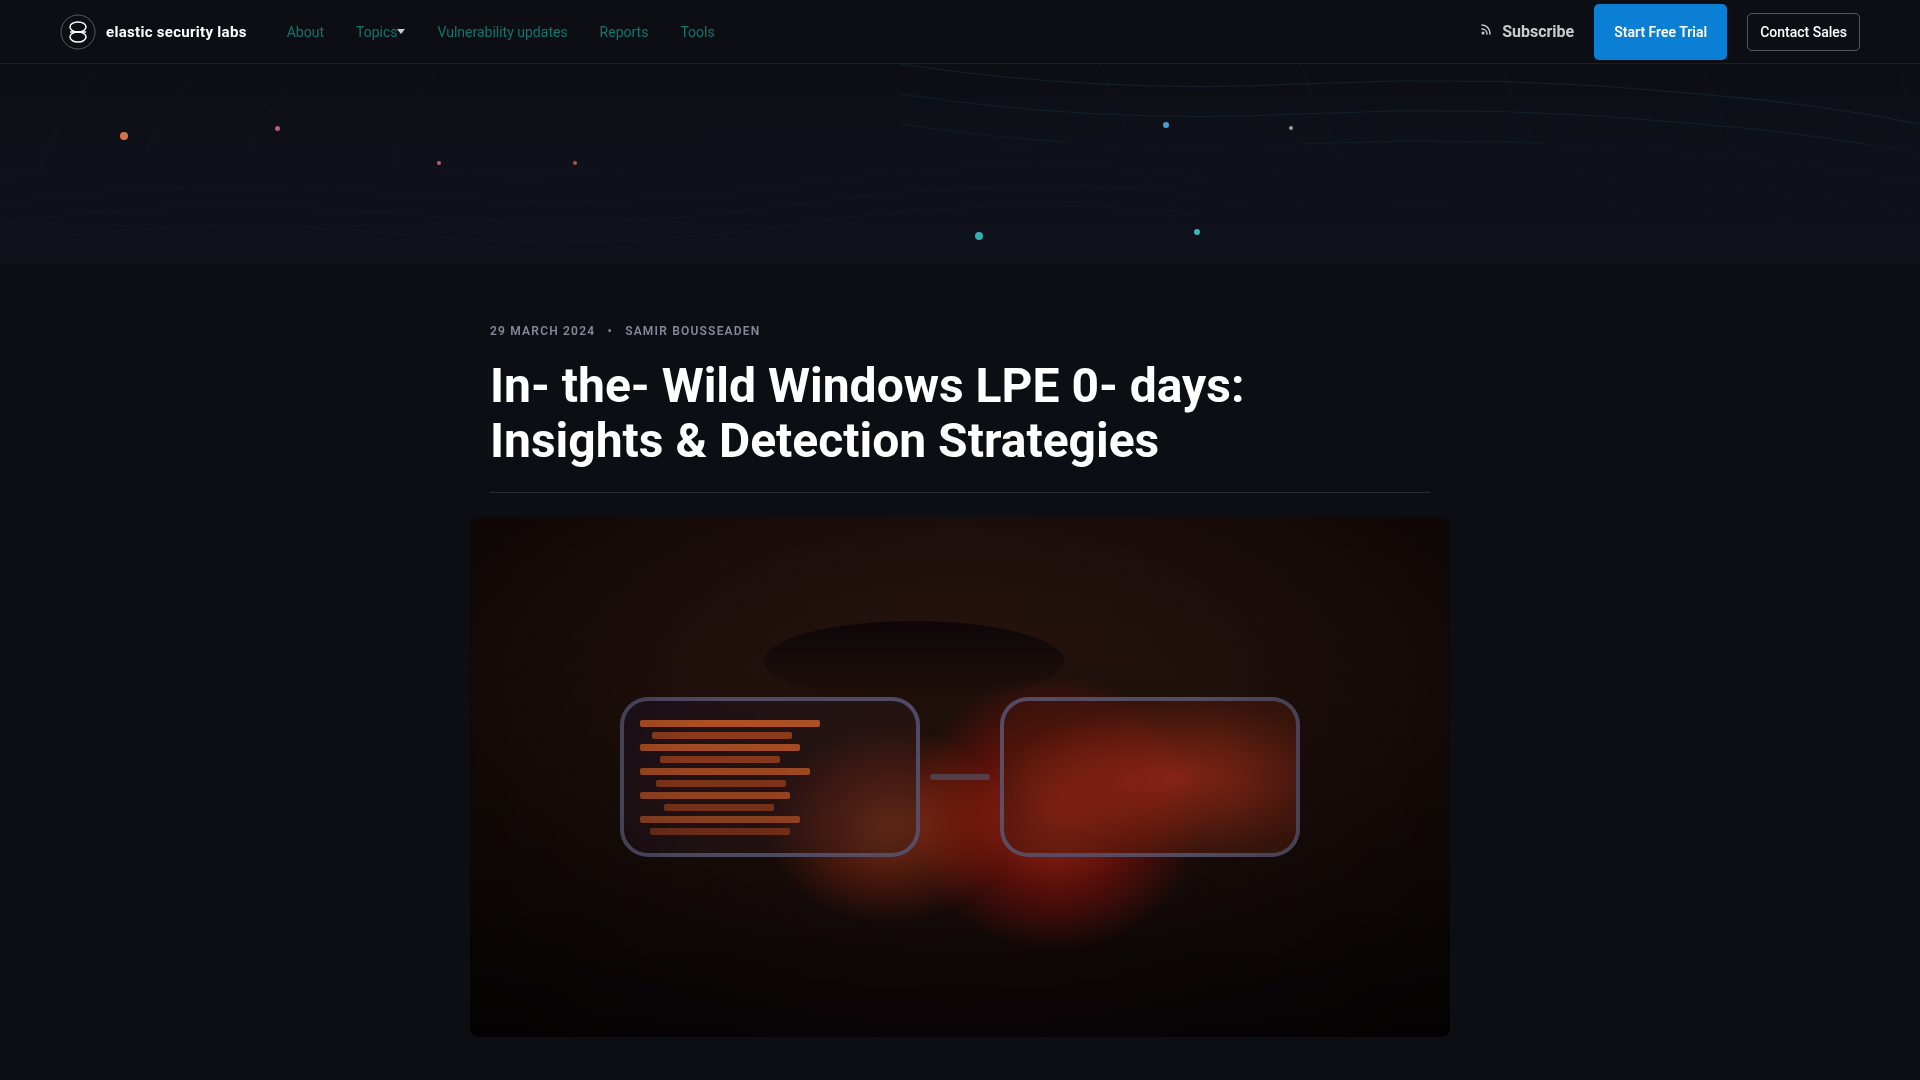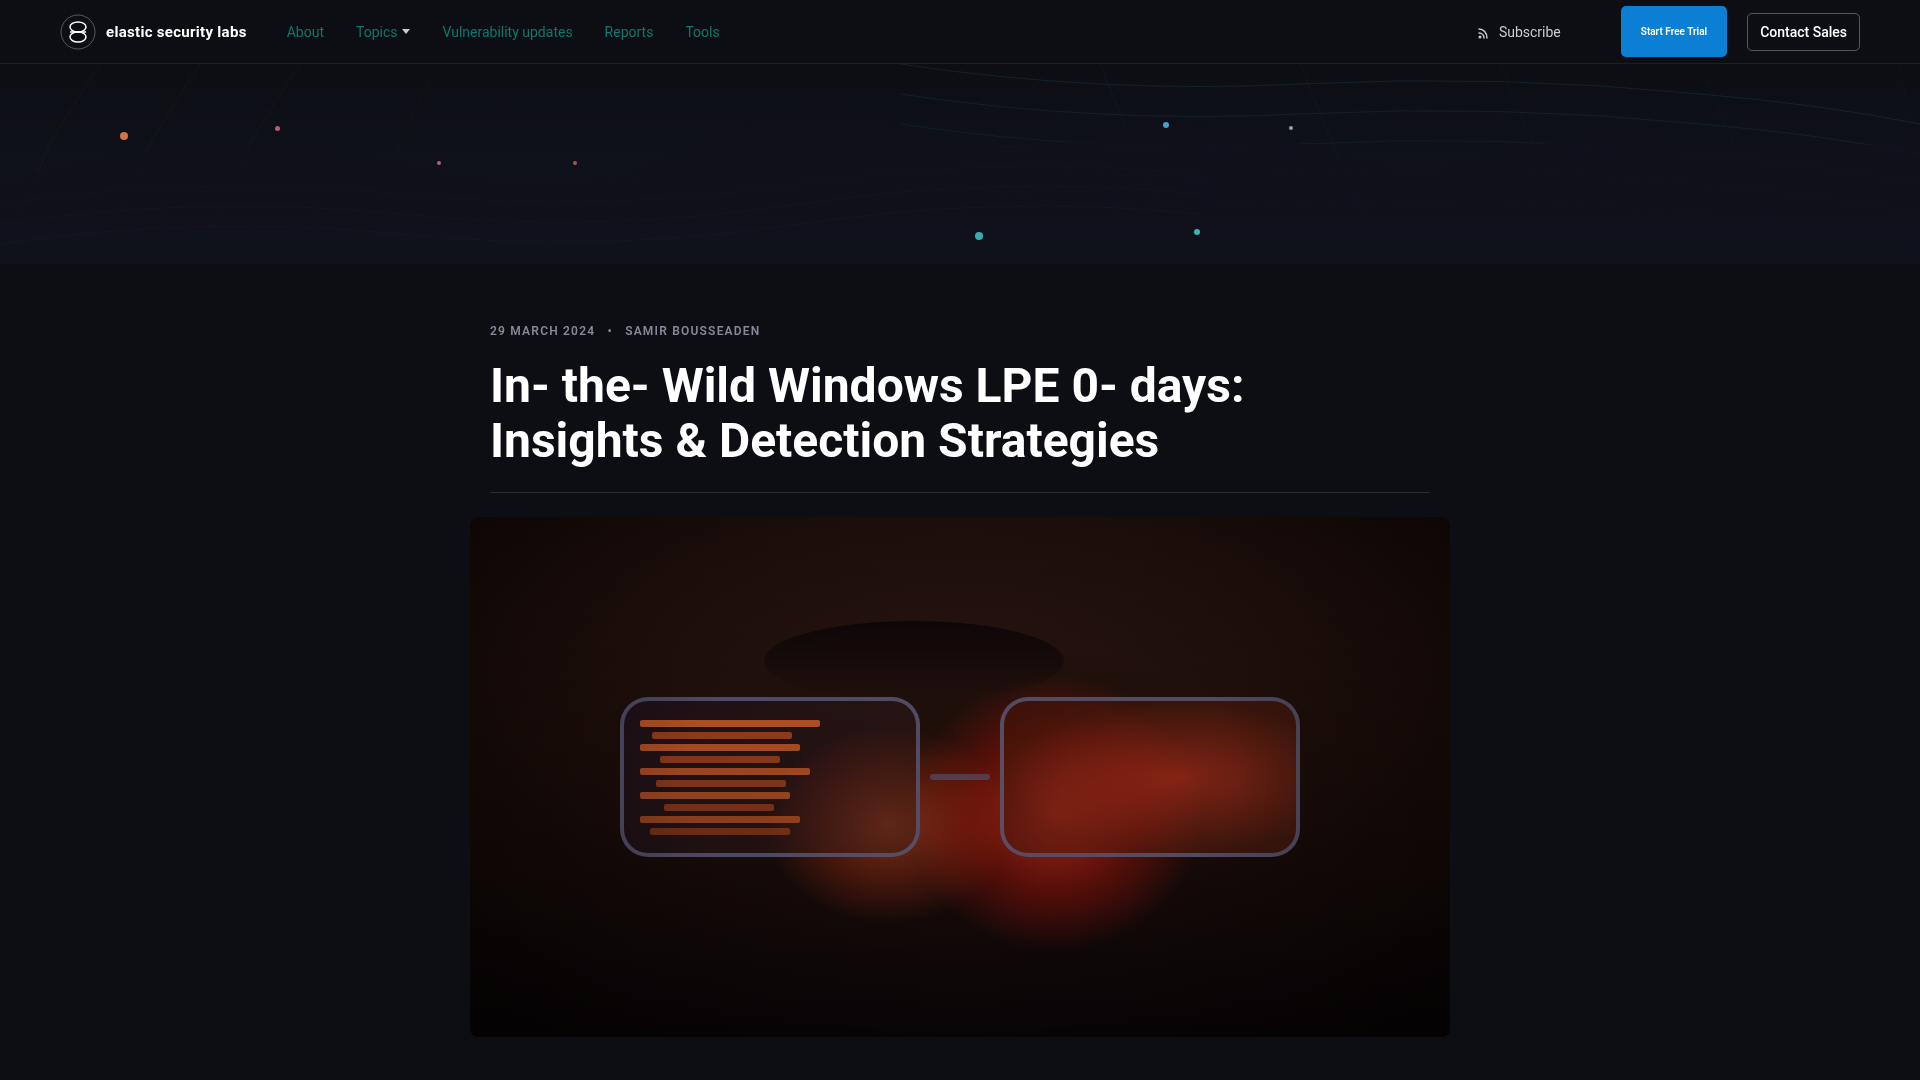--- a/index.html
+++ b/index.html
@@ -70,65 +70,64 @@
       color: #0f766e;
       text-decoration: none;
       font-size: 14px;
       font-weight: 400;
       transition: color 0.2s;
     }
 
     .nav-topics {
       display: flex;
       align-items: center;
-      gap: 5px;
       cursor: pointer;
     }
 
     .chevron-down {
       display: inline-block;
       width: 0;
       height: 0;
       border-left: 4px solid transparent;
       border-right: 4px solid transparent;
       border-top: 5px solid #cccccc;
     }
 
     .nav-right {
       display: flex;
       align-items: center;
       gap: 20px;
     }
 
     .subscribe-link {
       display: flex;
-      align-items: flex-end;
+      align-items: flex-start;
       gap: 8px;
       color: #cccccc;
       text-decoration: none;
-      font-size: 14px;
+      font-size: 16px;
+      font-weight: bold;
     }
 
     .subscribe-icon {
       display: inline-block;
       width: 14px;
       height: 14px;
     }
 
     .btn-trial {
       background-color: #0b7fd4;
       color: #ffffff;
       border: none;
       padding: 20px 20px;
       border-radius: 5px;
-      font-size: 10px;
+      font-size: 14px;
       font-weight: 600;
       cursor: pointer;
       text-decoration: none;
-      margin-left: 40px;
     }
 
     .btn-contact {
       background-color: transparent;
       color: #ffffff;
       border: 1px solid rgba(255,255,255,0.3);
       padding: 10px 12px;
       border-radius: 5px;
       font-size: 14px;
       font-weight: 500;

